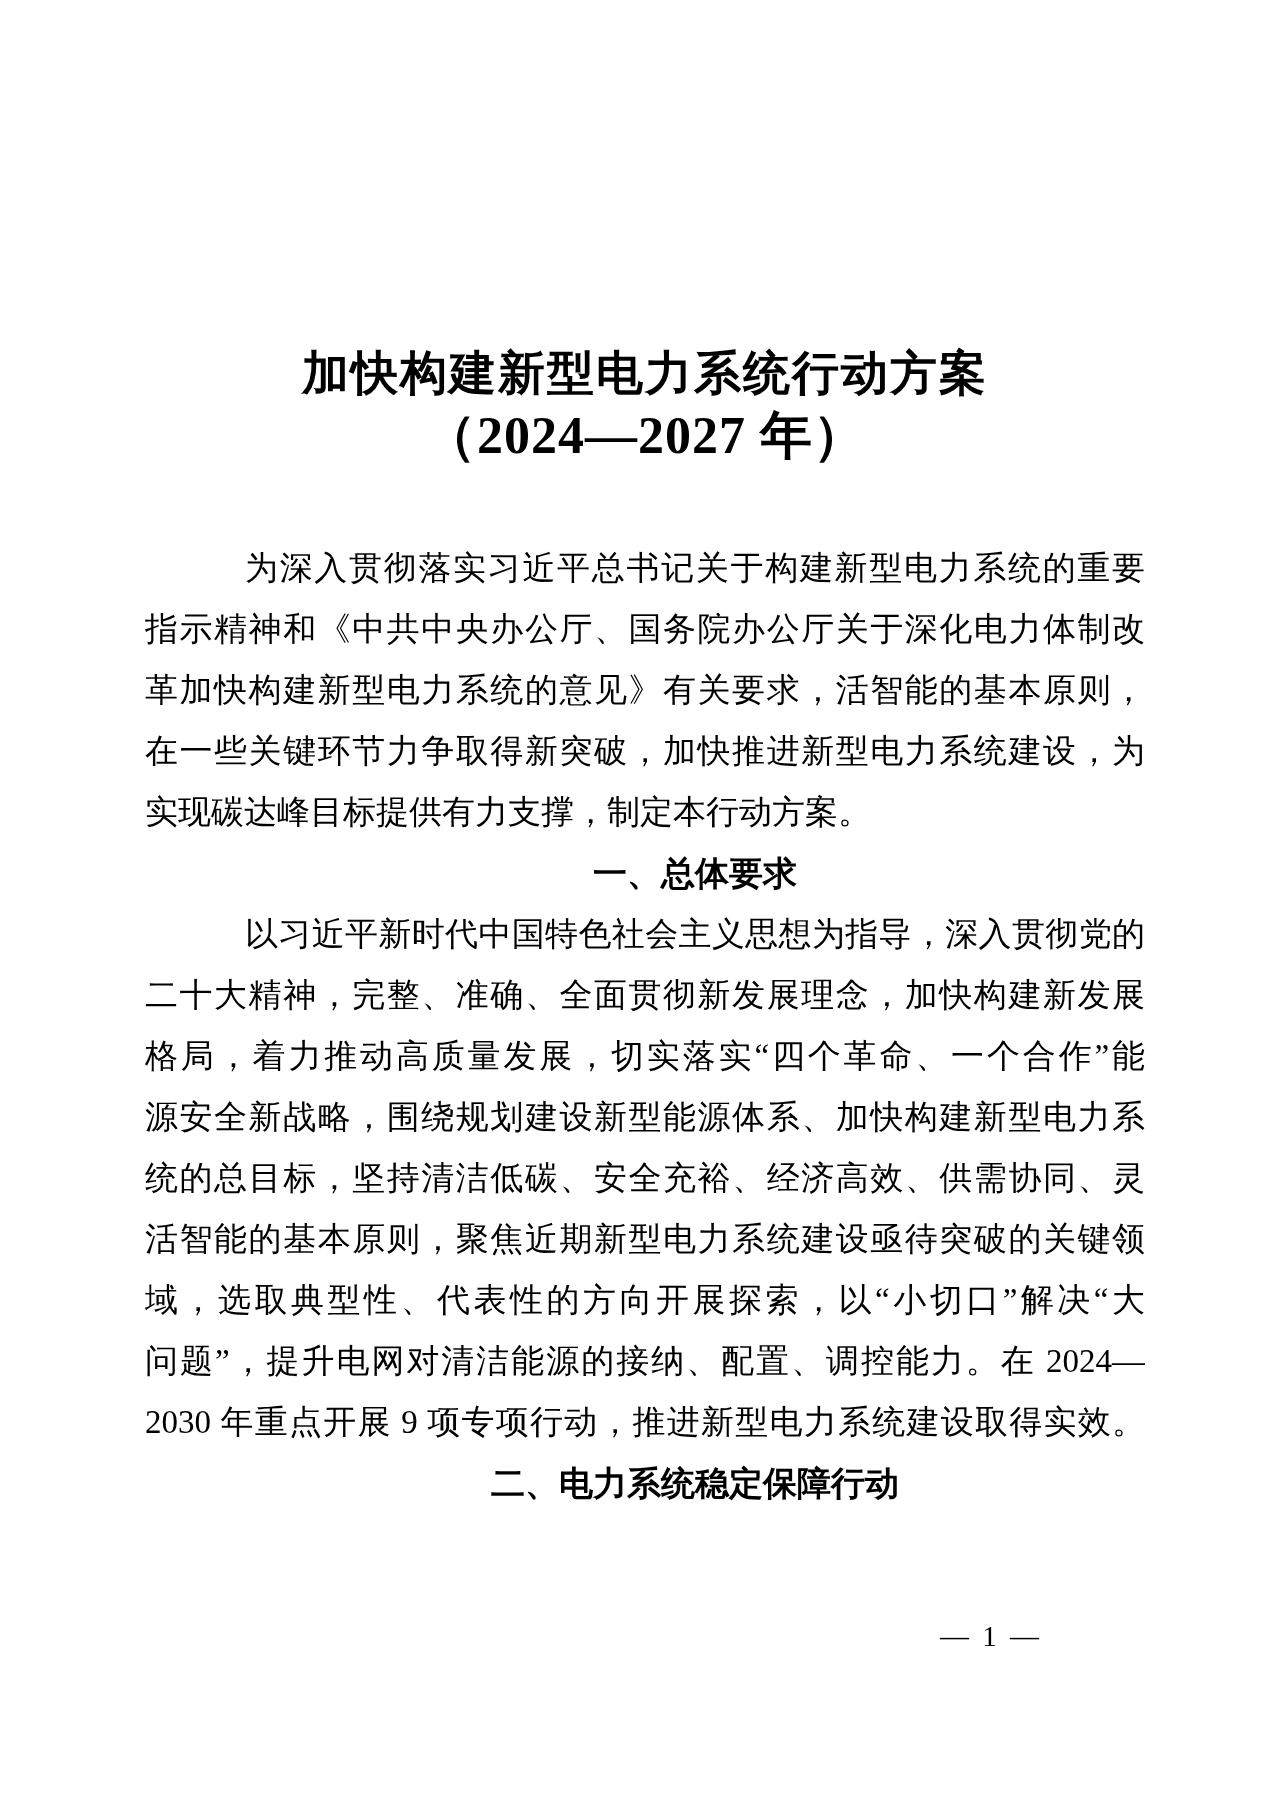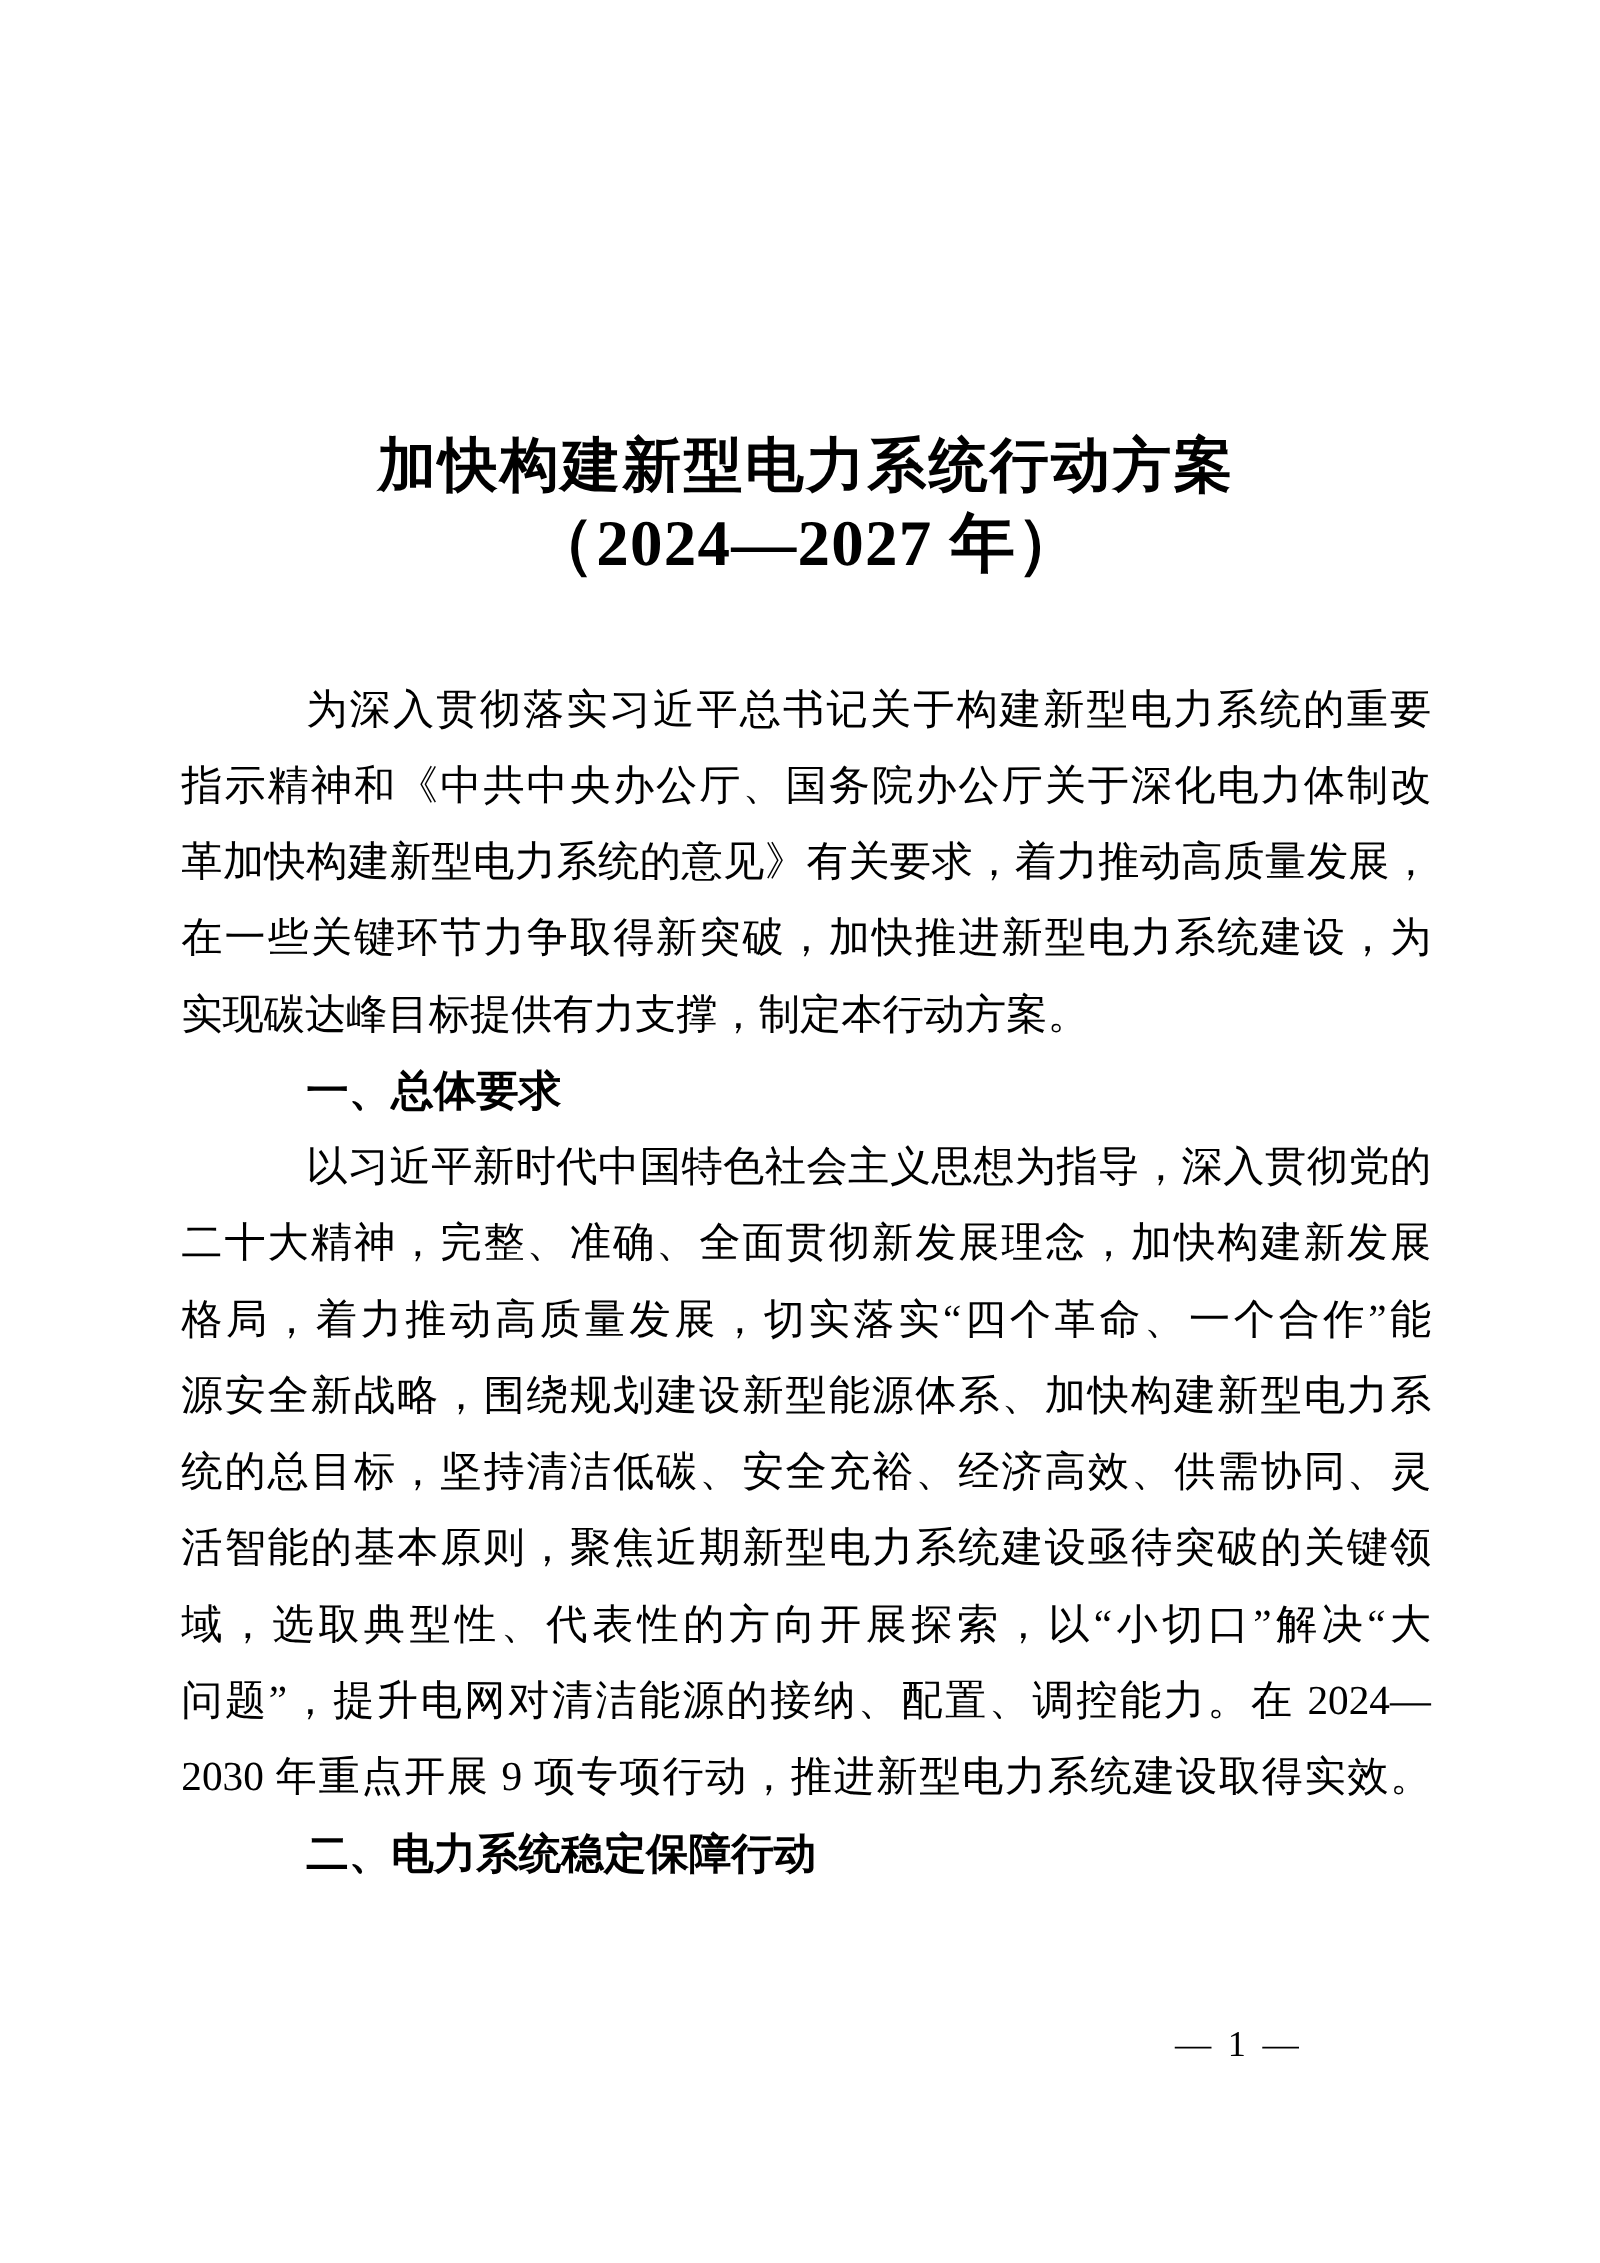--- a/index.html
+++ b/index.html
@@ -51,20 +51,21 @@
   .stretch {
     text-align: justify;
     text-align-last: justify;
     -moz-text-align-last: justify;
   }
   .indent { padding-left: 100px; }
   .heading {
     font-family: "Liberation Sans", "DejaVu Sans", sans-serif;
     font-weight: 700;
     font-size: 34px;
+    text-align: center;
   }
   .lead { font-weight: 700; }
   .page-number {
     position: absolute;
     left: 940px;
     top: 1616px;
     font-family: "Liberation Serif", "DejaVu Serif", serif;
     font-size: 29px;
     line-height: 40px;
     letter-spacing: 3px;
@@ -76,21 +77,21 @@
 <div class="page">
   <div class="content">
 
     <div class="doc-title">加快构建新型电力系统行动方案</div>
     <div class="doc-subtitle">（2024—2027 年）</div>
 
     <div class="body-text">
 
       <div class="line stretch indent">为深入贯彻落实习近平总书记关于构建新型电力系统的重要</div>
       <div class="line stretch">指示精神和《中共中央办公厅、国务院办公厅关于深化电力体制改</div>
-      <div class="line stretch">革加快构建新型电力系统的意见》有关要求，着力推动高质量发展，</div>
+      <div class="line stretch">革加快构建新型电力系统的意见》有关要求，活智能的基本原则，</div>
       <div class="line stretch">在一些关键环节力争取得新突破，加快推进新型电力系统建设，为</div>
       <div class="line">实现碳达峰目标提供有力支撑，制定本行动方案。</div>
 
       <div class="line heading indent">一、总体要求</div>
 
       <div class="line stretch indent">以习近平新时代中国特色社会主义思想为指导，深入贯彻党的</div>
       <div class="line stretch">二十大精神，完整、准确、全面贯彻新发展理念，加快构建新发展</div>
       <div class="line stretch">格局，着力推动高质量发展，切实落实“四个革命、一个合作”能</div>
       <div class="line stretch">源安全新战略，围绕规划建设新型能源体系、加快构建新型电力系</div>
       <div class="line stretch">统的总目标，坚持清洁低碳、安全充裕、经济高效、供需协同、灵</div>

